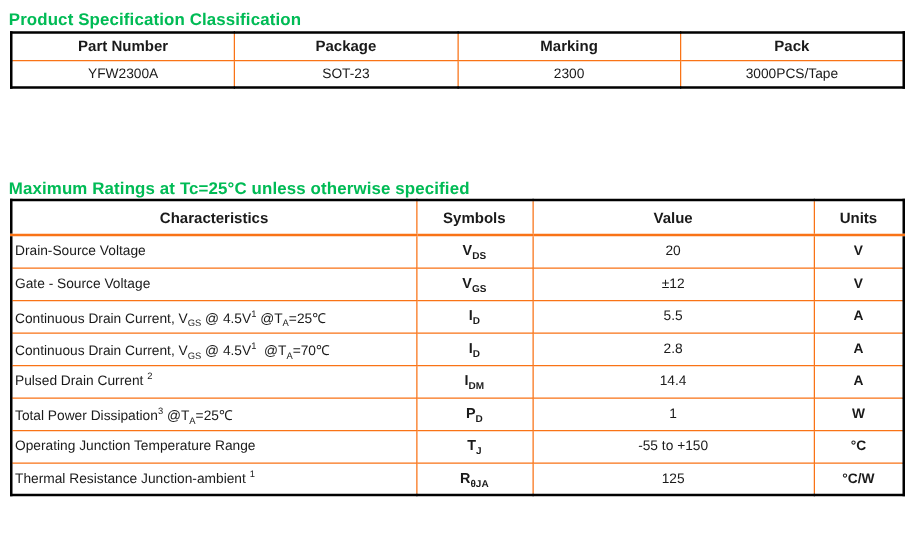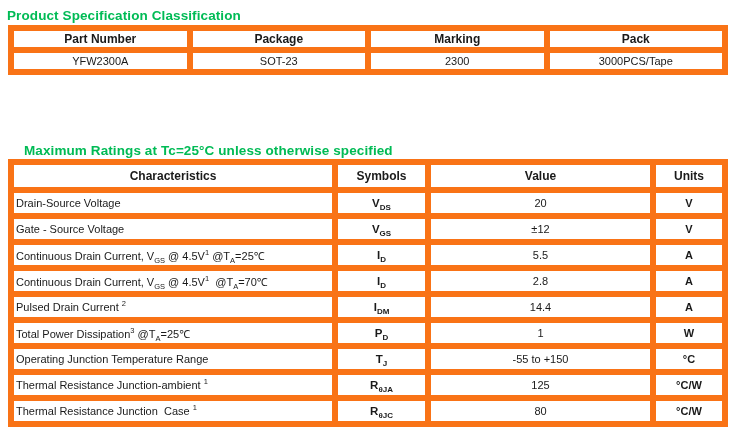--- a/index.html
+++ b/index.html
@@ -18,32 +18,32 @@
   }
   .sec-title {
     position: absolute;
     margin: 0;
     font-size: 13.5px;
     font-weight: bold;
     color: #00bb55;
     letter-spacing: 0.1px;
   }
   .spec-title   { left: 7px; top: 8px; }
-  .ratings-title{ left: 24px; top: 143px; }
+  .ratings-title{ left: 7px; top: 143px; }
 
   table.tbl {
     position: absolute;
     border-collapse: collapse;
     table-layout: fixed;
     width: 714px;
     left: 8px;
     border: 2px solid #000;
   }
   .tbl th, .tbl td {
-    border: 6px solid #f97316;
+    border: 1px solid #f97316;
     padding: 0;
     text-align: center;
     vertical-align: middle;
     font-size: 11px;
     color: #1a1a1a;
     overflow: hidden;
   }
   .tbl th { font-size: 12px; font-weight: bold; }
 
   .spec-table { top: 25px; }
@@ -159,22 +159,16 @@
           <td class="sym"><span>T</span><sub>J</sub></td>
           <td class="val">-55 to +150</td>
           <td class="unit">°C</td>
         </tr>
         <tr>
           <td class="char"><span>Thermal Resistance Junction-ambient </span><sup>1</sup></td>
           <td class="sym"><span>R</span><sub>θJA</sub></td>
           <td class="val">125</td>
           <td class="unit">°C/W</td>
         </tr>
-        <tr>
-          <td class="char"><span>Thermal Resistance Junction  Case </span><sup>1</sup></td>
-          <td class="sym"><span>R</span><sub>θJC</sub></td>
-          <td class="val">80</td>
-          <td class="unit">°C/W</td>
-        </tr>
       </tbody>
   </table>
 
 </div>
 
 </body></html>

